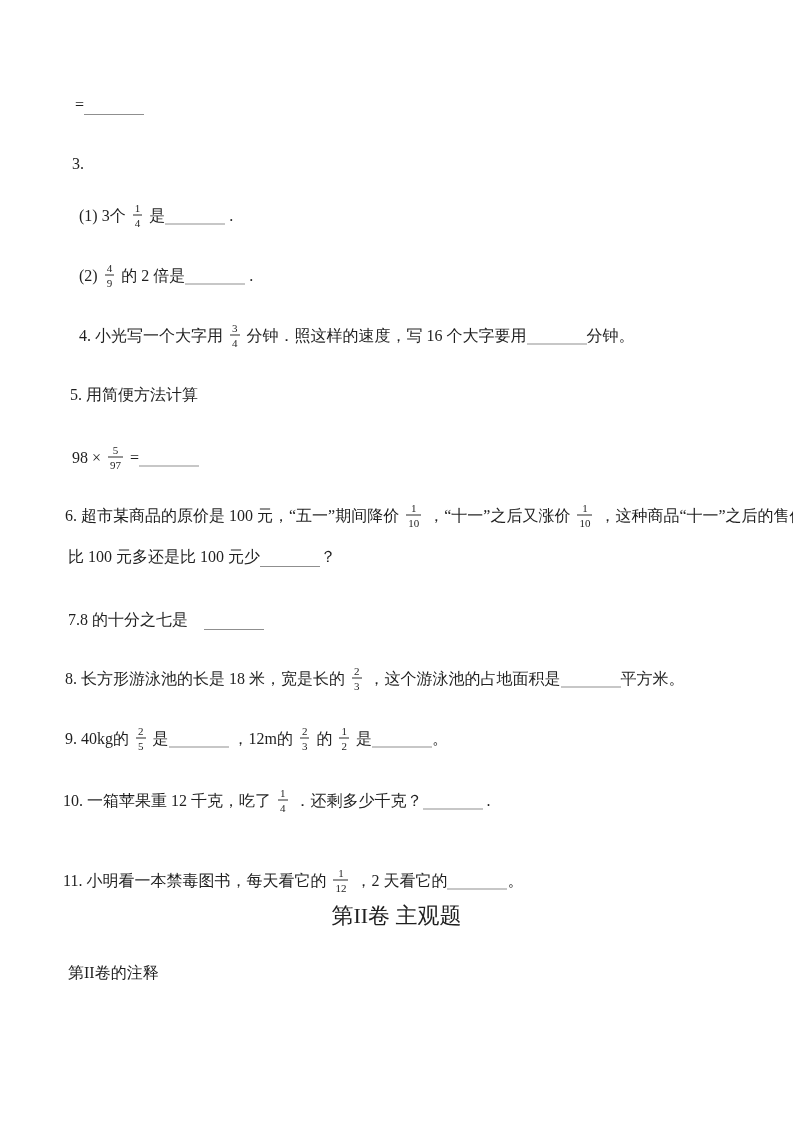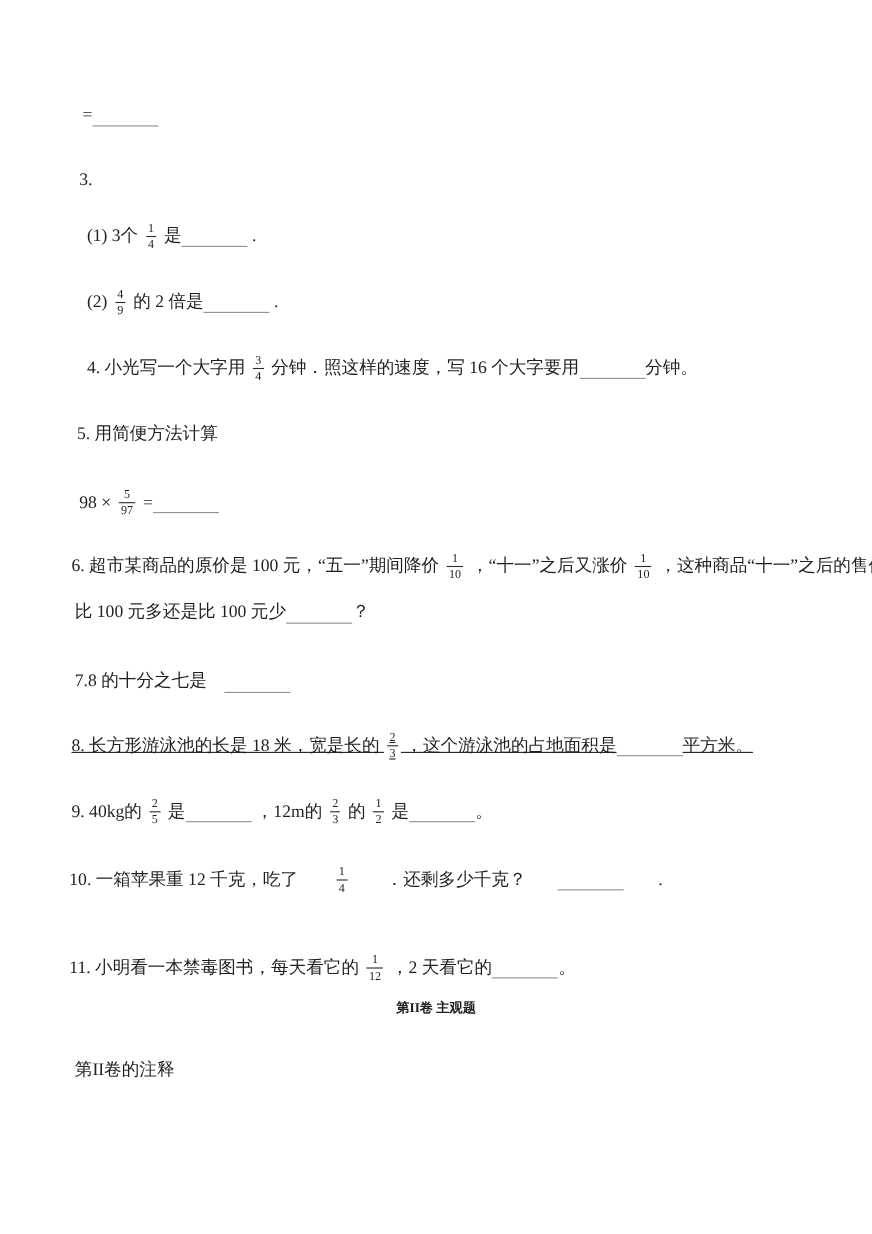--- a/index.html
+++ b/index.html
@@ -22,22 +22,22 @@
     align-items: center;
     white-space: pre;
     transform: translateY(-50%);
   }
   .line.center {
     left: 0;
     right: 0;
     justify-content: center;
   }
   .line.bold .txt {
-    font-weight: bold;
-    font-size: 12px;
+    font-weight: normal;
+    font-size: 22px;
   }
   .txt {
     font-size: 16px;
     line-height: 24px;
     white-space: pre;
   }
   .blank {
     display: inline-block;
     width: 60px;
     height: 18px;
@@ -69,20 +69,20 @@
       <div class="line" style="top: 105px; left: 75px;"><span class="txt">=</span><span class="blank"></span></div>
       <div class="line" style="top: 164px; left: 72px;"><span class="txt">3.</span></div>
       <div class="line" style="top: 215px; left: 79px;"><span class="txt">(1) 3个 </span><span class="frac"><span class="num">1</span><span class="bar"></span><span class="den">4</span></span><span class="txt"> 是</span><span class="blank"></span><span class="txt"> .</span></div>
       <div class="line" style="top: 275px; left: 79px;"><span class="txt">(2) </span><span class="frac"><span class="num">4</span><span class="bar"></span><span class="den">9</span></span><span class="txt"> 的 2 倍是</span><span class="blank"></span><span class="txt"> .</span></div>
       <div class="line" style="top: 335px; left: 79px;"><span class="txt">4. 小光写一个大字用 </span><span class="frac"><span class="num">3</span><span class="bar"></span><span class="den">4</span></span><span class="txt"> 分钟．照这样的速度，写 16 个大字要用</span><span class="blank"></span><span class="txt">分钟。</span></div>
       <div class="line" style="top: 395px; left: 70px;"><span class="txt">5. 用简便方法计算</span></div>
       <div class="line" style="top: 457px; left: 72px;"><span class="txt">98 × </span><span class="frac"><span class="num">5</span><span class="bar"></span><span class="den">97</span></span><span class="txt"> =</span><span class="blank"></span></div>
       <div class="line" style="top: 515px; left: 65px;"><span class="txt">6. 超市某商品的原价是 100 元，“五一”期间降价 </span><span class="frac"><span class="num">1</span><span class="bar"></span><span class="den">10</span></span><span class="txt"> ，“十一”之后又涨价 </span><span class="frac"><span class="num">1</span><span class="bar"></span><span class="den">10</span></span><span class="txt"> ，这种商品“十一”之后的售价</span></div>
       <div class="line" style="top: 557px; left: 68px;"><span class="txt">比 100 元多还是比 100 元少</span><span class="blank"></span><span class="txt">？</span></div>
       <div class="line" style="top: 620px; left: 68px; gap: 16px;"><span class="txt">7.8 的十分之七是</span><span class="blank"></span></div>
-      <div class="line" style="top: 678px; left: 65px; text-decoration: underline;"><span class="txt">8. 长方形游泳池的长是 18 米，宽是长的 </span><span class="frac"><span class="num">2</span><span class="bar"></span><span class="den">3</span></span><span class="txt"> ，这个游泳池的占地面积是</span><span class="blank"></span><span class="txt">平方米。</span></div>
+      <div class="line" style="top: 678px; left: 65px;"><span class="txt">8. 长方形游泳池的长是 18 米，宽是长的 </span><span class="frac"><span class="num">2</span><span class="bar"></span><span class="den">3</span></span><span class="txt"> ，这个游泳池的占地面积是</span><span class="blank"></span><span class="txt">平方米。</span></div>
       <div class="line" style="top: 738px; left: 65px;"><span class="txt">9. 40kg的 </span><span class="frac"><span class="num">2</span><span class="bar"></span><span class="den">5</span></span><span class="txt"> 是</span><span class="blank"></span><span class="txt"> ，12m的 </span><span class="frac"><span class="num">2</span><span class="bar"></span><span class="den">3</span></span><span class="txt"> 的 </span><span class="frac"><span class="num">1</span><span class="bar"></span><span class="den">2</span></span><span class="txt"> 是</span><span class="blank"></span><span class="txt">。</span></div>
-      <div class="line" style="top: 800px; left: 63px; gap: 28px;"><span class="txt">10. 一箱苹果重 12 千克，吃了 </span><span class="frac"><span class="num">1</span><span class="bar"></span><span class="den">4</span></span><span class="txt"> ．还剩多少千克？</span><span class="blank"></span><span class="txt"> .</span></div>
+      <div class="line" style="top: 800px; left: 63px;"><span class="txt">10. 一箱苹果重 12 千克，吃了 </span><span class="frac"><span class="num">1</span><span class="bar"></span><span class="den">4</span></span><span class="txt"> ．还剩多少千克？</span><span class="blank"></span><span class="txt"> .</span></div>
       <div class="line" style="top: 880px; left: 63px;"><span class="txt">11. 小明看一本禁毒图书，每天看它的 </span><span class="frac"><span class="num">1</span><span class="bar"></span><span class="den">12</span></span><span class="txt"> ，2 天看它的</span><span class="blank"></span><span class="txt">。</span></div>
       <div class="line bold center" style="top: 916px;"><span class="txt">第II卷 主观题</span></div>
       <div class="line" style="top: 973px; left: 68px; align-items: center;"><span class="txt">第II卷的注释</span></div>
     </div>
 </div>
 
 </body></html>

